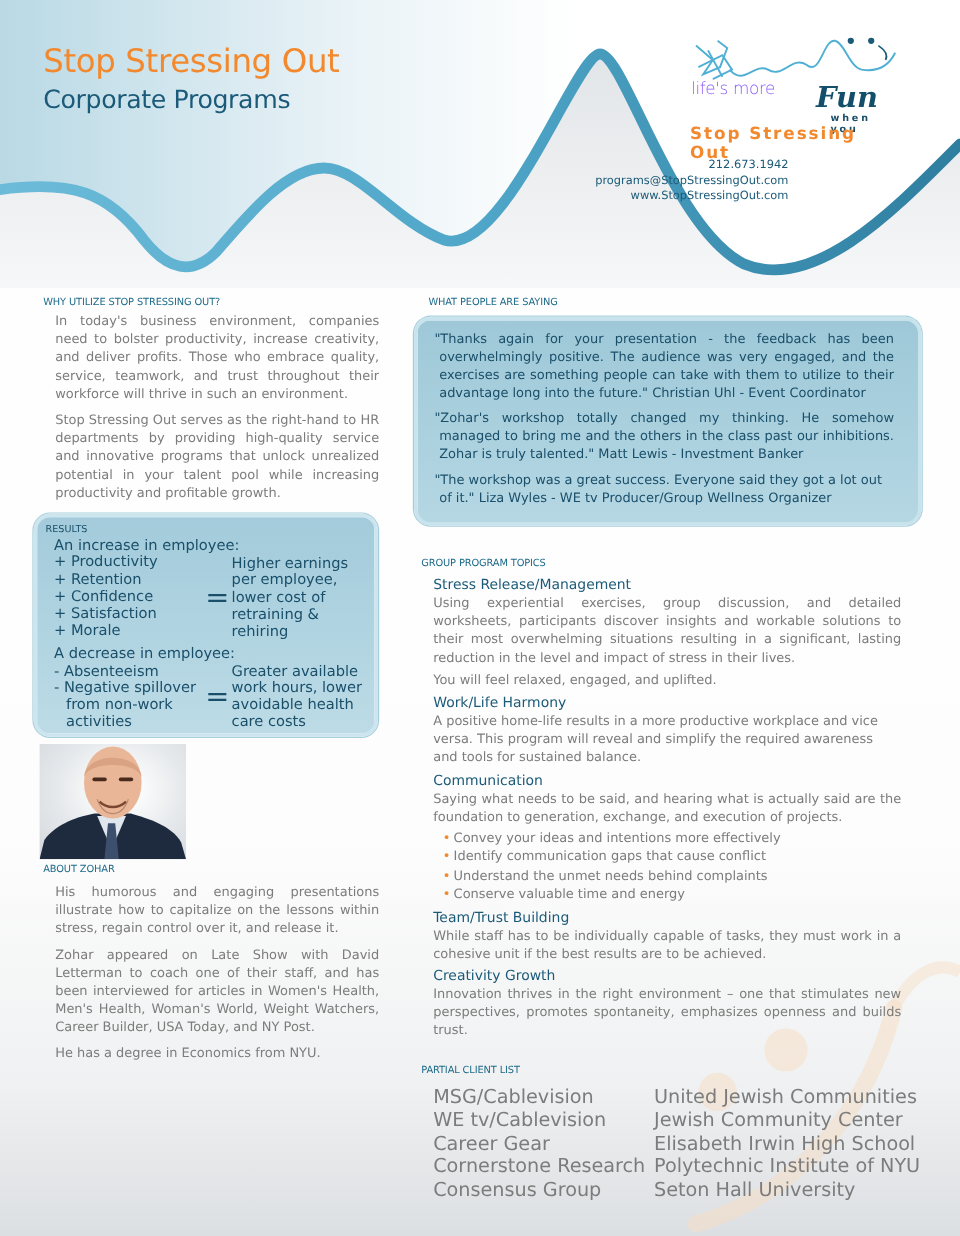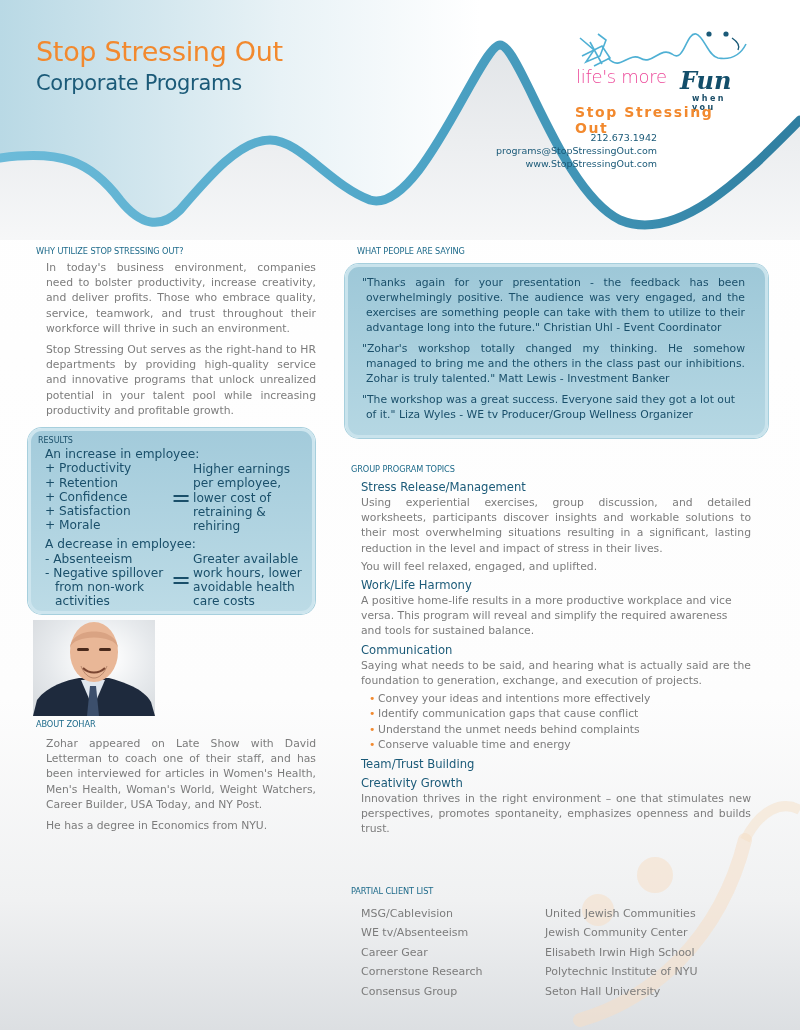--- a/index.html
+++ b/index.html
@@ -17,21 +17,21 @@
   .title-main {
     position: absolute; left: 36px; top: 36px;
     font-family: "DejaVu Sans", sans-serif; font-size: 27px; color: #f2892e; letter-spacing: -0.3px;
   }
   .title-sub {
     position: absolute; left: 36px; top: 71px;
     font-size: 21px; color: #1b5a78; letter-spacing: -0.3px;
   }
   .logo { position: absolute; left: 572px; top: 28px; width: 190px; height: 95px; }
   .logo-tagline-1 {
-    position: absolute; left: 576px; top: 66px; font-size: 18px; color: #ec4899; letter-spacing: -0.3px;
+    position: absolute; left: 576px; top: 66px; font-size: 14px; color: #8b5cf6; letter-spacing: -0.3px;
     font-family: "DejaVu Sans", sans-serif; font-weight: 300;
   }
   .logo-fun {
     position: absolute; left: 680px; top: 66px; font-size: 24px; color: #134e6a; font-style: italic; font-weight: bold;
     font-family: "DejaVu Serif", serif;
   }
   .logo-when {
     position: absolute; left: 692px; top: 94px; font-size: 8px; color: #1b4e68; letter-spacing: 2.4px; font-weight: bold;
   }
   .logo-sso {
@@ -92,21 +92,21 @@
   .topics { position: absolute; left: 361px; top: 480px; width: 390px; }
   .topic-title { font-size: 11.6px; color: #1b5a78; line-height: 15px; margin-top: 4px; }
   .topics .body-text p { margin-bottom: 3px; }
   .bullets { list-style: none; margin: 2px 0 2px 8px; }
   .bullets li { font-size: 10.8px; line-height: 15.4px; color: #7c7c7c; position: relative; padding-left: 9px; }
   .bullets li .dot { position: absolute; left: 0; top: 0; color: #f2892e; }
 
   
   .clients { position: absolute; left: 361px; top: 904px; width: 400px; }
   .clients .col { position: absolute; top: 0; }
-  .clients .col div { font-size: 11px; line-height: 19.4px; color: #7c7c7c; white-space: nowrap; }
+  .clients .col div { font-size: 16px; line-height: 19.4px; color: #7c7c7c; white-space: nowrap; }
 
   .smile-bg { position: absolute; left: 520px; top: 770px; width: 280px; height: 260px; }
 </style>
 </head>
 <body>
 
 <div class="page">
 
   <svg class="header-bg" viewBox="0 0 800 240" preserveAspectRatio="none">
     <defs>
@@ -214,20 +214,21 @@
       <path d="M37,28 C38,6 84,6 85,28 C82,14 40,14 37,28 Z" fill="#d9a383"></path>
       <rect x="44" y="28" width="12" height="3" rx="1.5" fill="#4a2a1c"></rect>
       <rect x="66" y="28" width="12" height="3" rx="1.5" fill="#4a2a1c"></rect>
       <path d="M50,48 C56,54 66,54 72,48" fill="none" stroke="#7a4632" stroke-width="2"></path>
       <path d="M48,46 C54,62 68,62 74,46" fill="none" stroke="#8a5a44" stroke-width="1" opacity="0.5"></path>
     </svg>
   </div>
 
   <div class="sec-head" style="left:36px; top:719px;">ABOUT ZOHAR</div>
   <div class="about body-text">
+    <p>His humorous and engaging presentations illustrate how to capitalize on the lessons within stress, regain control over it, and release it.</p>
     <p>Zohar appeared on Late Show with David Letterman to coach one of their staff, and has been interviewed for articles in Women's Health, Men's Health, Woman's World, Weight Watchers, Career Builder, USA Today, and NY Post.</p>
     <p style="text-align:left;">He has a degree in Economics from NYU.</p>
   </div>
 
   <div class="sec-head" style="left:351px; top:464px;">GROUP PROGRAM TOPICS</div>
   <div class="topics">
     <div class="topic-title" style="margin-top:0">Stress Release/Management</div>
     <div class="body-text">
       <p>Using experiential exercises, group discussion, and detailed worksheets, participants discover insights and workable solutions to their most overwhelming situations resulting in a significant, lasting reduction in the level and impact of stress in their lives.</p>
       <p>You will feel relaxed, engaged, and uplifted.</p>
@@ -240,31 +241,34 @@
     <div class="body-text">
       <p>Saying what needs to be said, and hearing what is actually said are the foundation to generation, exchange, and execution of projects.</p>
     </div>
     <ul class="bullets">
       <li><span class="dot">•</span><span>Convey your ideas and intentions more effectively</span></li>
       <li><span class="dot">•</span><span>Identify communication gaps that cause conflict</span></li>
       <li><span class="dot">•</span><span>Understand the unmet needs behind complaints</span></li>
       <li><span class="dot">•</span><span>Conserve valuable time and energy</span></li>
     </ul>
     <div class="topic-title">Team/Trust Building</div>
+    <div class="body-text">
+      <p>While staff has to be individually capable of tasks, they must work in a cohesive unit if the best results are to be achieved.</p>
+    </div>
     <div class="topic-title">Creativity Growth</div>
     <div class="body-text">
       <p>Innovation thrives in the right environment – one that stimulates new perspectives, promotes spontaneity, emphasizes openness and builds trust.</p>
     </div>
   </div>
 
   <div class="sec-head" style="left:351px; top:886px;">PARTIAL CLIENT LIST</div>
   <div class="clients">
     <div class="col" style="left:0;">
       <div>MSG/Cablevision</div>
-      <div>WE tv/Absenteeism</div>
+      <div>WE tv/Cablevision</div>
       <div>Career Gear</div>
       <div>Cornerstone Research</div>
       <div>Consensus Group</div>
     </div>
     <div class="col" style="left:184px;">
       <div>United Jewish Communities</div>
       <div>Jewish Community Center</div>
       <div>Elisabeth Irwin High School</div>
       <div>Polytechnic Institute of NYU</div>
       <div>Seton Hall University</div>

